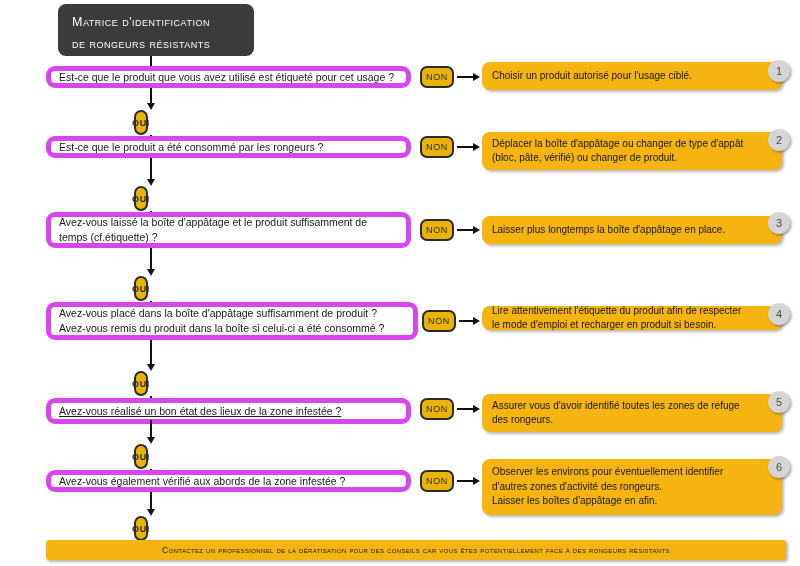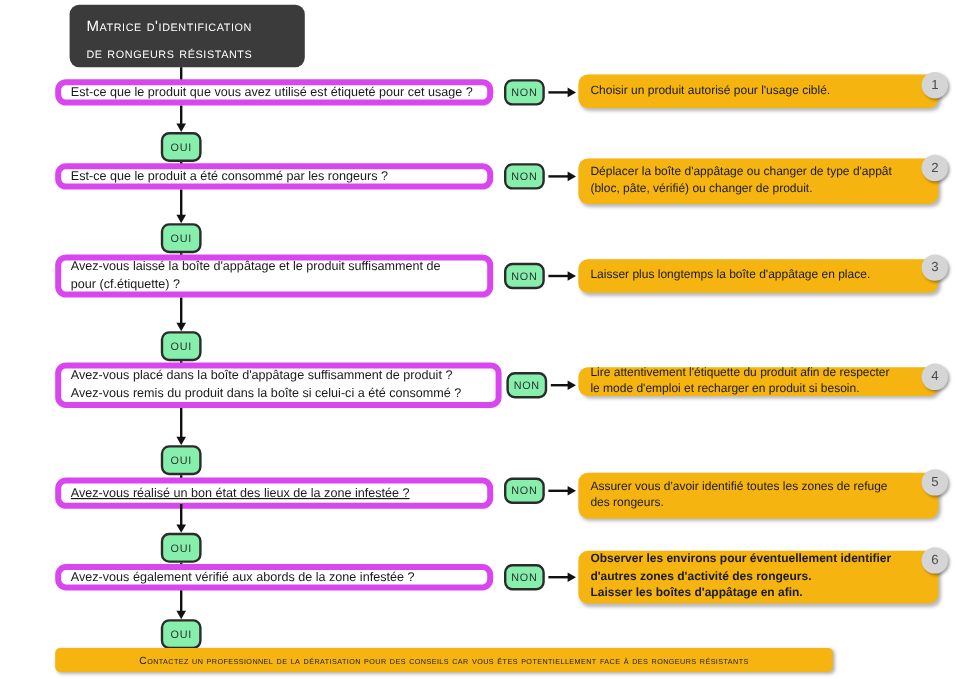--- a/index.html
+++ b/index.html
@@ -49,33 +49,33 @@
     line-height: 15px;
     padding: 0 8px;
     display: flex;
     flex-direction: column;
     justify-content: center;
   }
   .qline { white-space: nowrap; display: block; }
 
   
   .btn {
-    background: #86efac;
+    background: #eab308;
     border: 2px solid #2b2b2b;
     border-radius: 7px;
     color: #2e2e2e;
     font-size: 9px;
     letter-spacing: 0.6px;
     display: flex;
     align-items: center;
     justify-content: center;
     font-variant: small-caps;
     text-transform: uppercase;
   }
-  .btn-oui { width: 34px; height: 25px; }
+  .btn-oui { width: 14px; height: 25px; font-weight: bold; }
   .btn-non { width: 34px; height: 22px; }
 
   
   .abox {
     background: #f5b410;
     border-radius: 8px;
     color: #1a1a1a;
     font-size: 10px;
     line-height: 14.5px;
     padding: 0 10px;
@@ -119,21 +119,21 @@
     width: 0; height: 0;
     border-top: 4.5px solid transparent;
     border-bottom: 4.5px solid transparent;
     border-left: 7px solid #111111;
   }
 
   
   .banner {
     left: 30px;
     top: 540px;
-    width: 648px;
+    width: 740px;
     height: 20px;
     background: #f5b410;
     border-radius: 4px;
     color: #1a1a1a;
     font-size: 8.6px;
     font-variant: small-caps;
     letter-spacing: 0.35px;
     display: flex;
     align-items: center;
     justify-content: center;
@@ -189,21 +189,21 @@
   </div>
   <div class="abs vline" style="left:134px; top:158px; height:22px;"></div>
   <div class="abs arrow-down" style="left:130.5px; top:179px;"></div>
   <div class="abs btn btn-oui" style="left:118px; top:186px;">
     <span>OUI</span>
   </div>
   <div class="abs vline" style="left:134px; top:211px; height:8px;"></div>
 
   <div class="abs qbox" style="left:30px; top:212px; width:365px; height:36px;">
     <span class="qline">Avez-vous laissé la boîte d'appâtage et le produit suffisamment de</span>
-    <span class="qline">pour (cf.étiquette) ?</span>
+    <span class="qline">temps (cf.étiquette) ?</span>
   </div>
   <div class="abs btn btn-non" style="left:404px; top:219px;">
     <span>NON</span>
   </div>
   <div class="abs hline" style="left:441px; top:229px; width:17px;"></div>
   <div class="abs arrow-right" style="left:457px; top:225.5px;"></div>
   <div class="abs abox" style="left:466px; top:216px; width:300px; height:28px;">
     <span class="aline">Laisser plus longtemps la boîte d'appâtage en place.</span>
   </div>
   <div class="abs badge" style="left:752px; top:212px;">
@@ -262,21 +262,21 @@
   <div class="abs vline" style="left:134px; top:469px; height:8px;"></div>
 
   <div class="abs qbox" style="left:30px; top:470px; width:365px; height:22px;">
     <span class="qline">Avez-vous également vérifié aux abords de la zone infestée ?</span>
   </div>
   <div class="abs btn btn-non" style="left:404px; top:470px;">
     <span>NON</span>
   </div>
   <div class="abs hline" style="left:441px; top:480px; width:17px;"></div>
   <div class="abs arrow-right" style="left:457px; top:476.5px;"></div>
-  <div class="abs abox" style="left:466px; top:459px; width:300px; height:44px;font-weight:bold;">
+  <div class="abs abox" style="left:466px; top:459px; width:300px; height:56px;">
     <span class="aline">Observer les environs pour éventuellement identifier</span>
     <span class="aline">d'autres zones d'activité des rongeurs.</span>
     <span class="aline">Laisser les boîtes d'appâtage en afin.</span>
   </div>
   <div class="abs badge" style="left:752px; top:456px;">
     <span>6</span>
   </div>
   <div class="abs vline" style="left:134px; top:492px; height:18px;"></div>
   <div class="abs arrow-down" style="left:130.5px; top:509px;"></div>
   <div class="abs btn btn-oui" style="left:118px; top:516px;">

